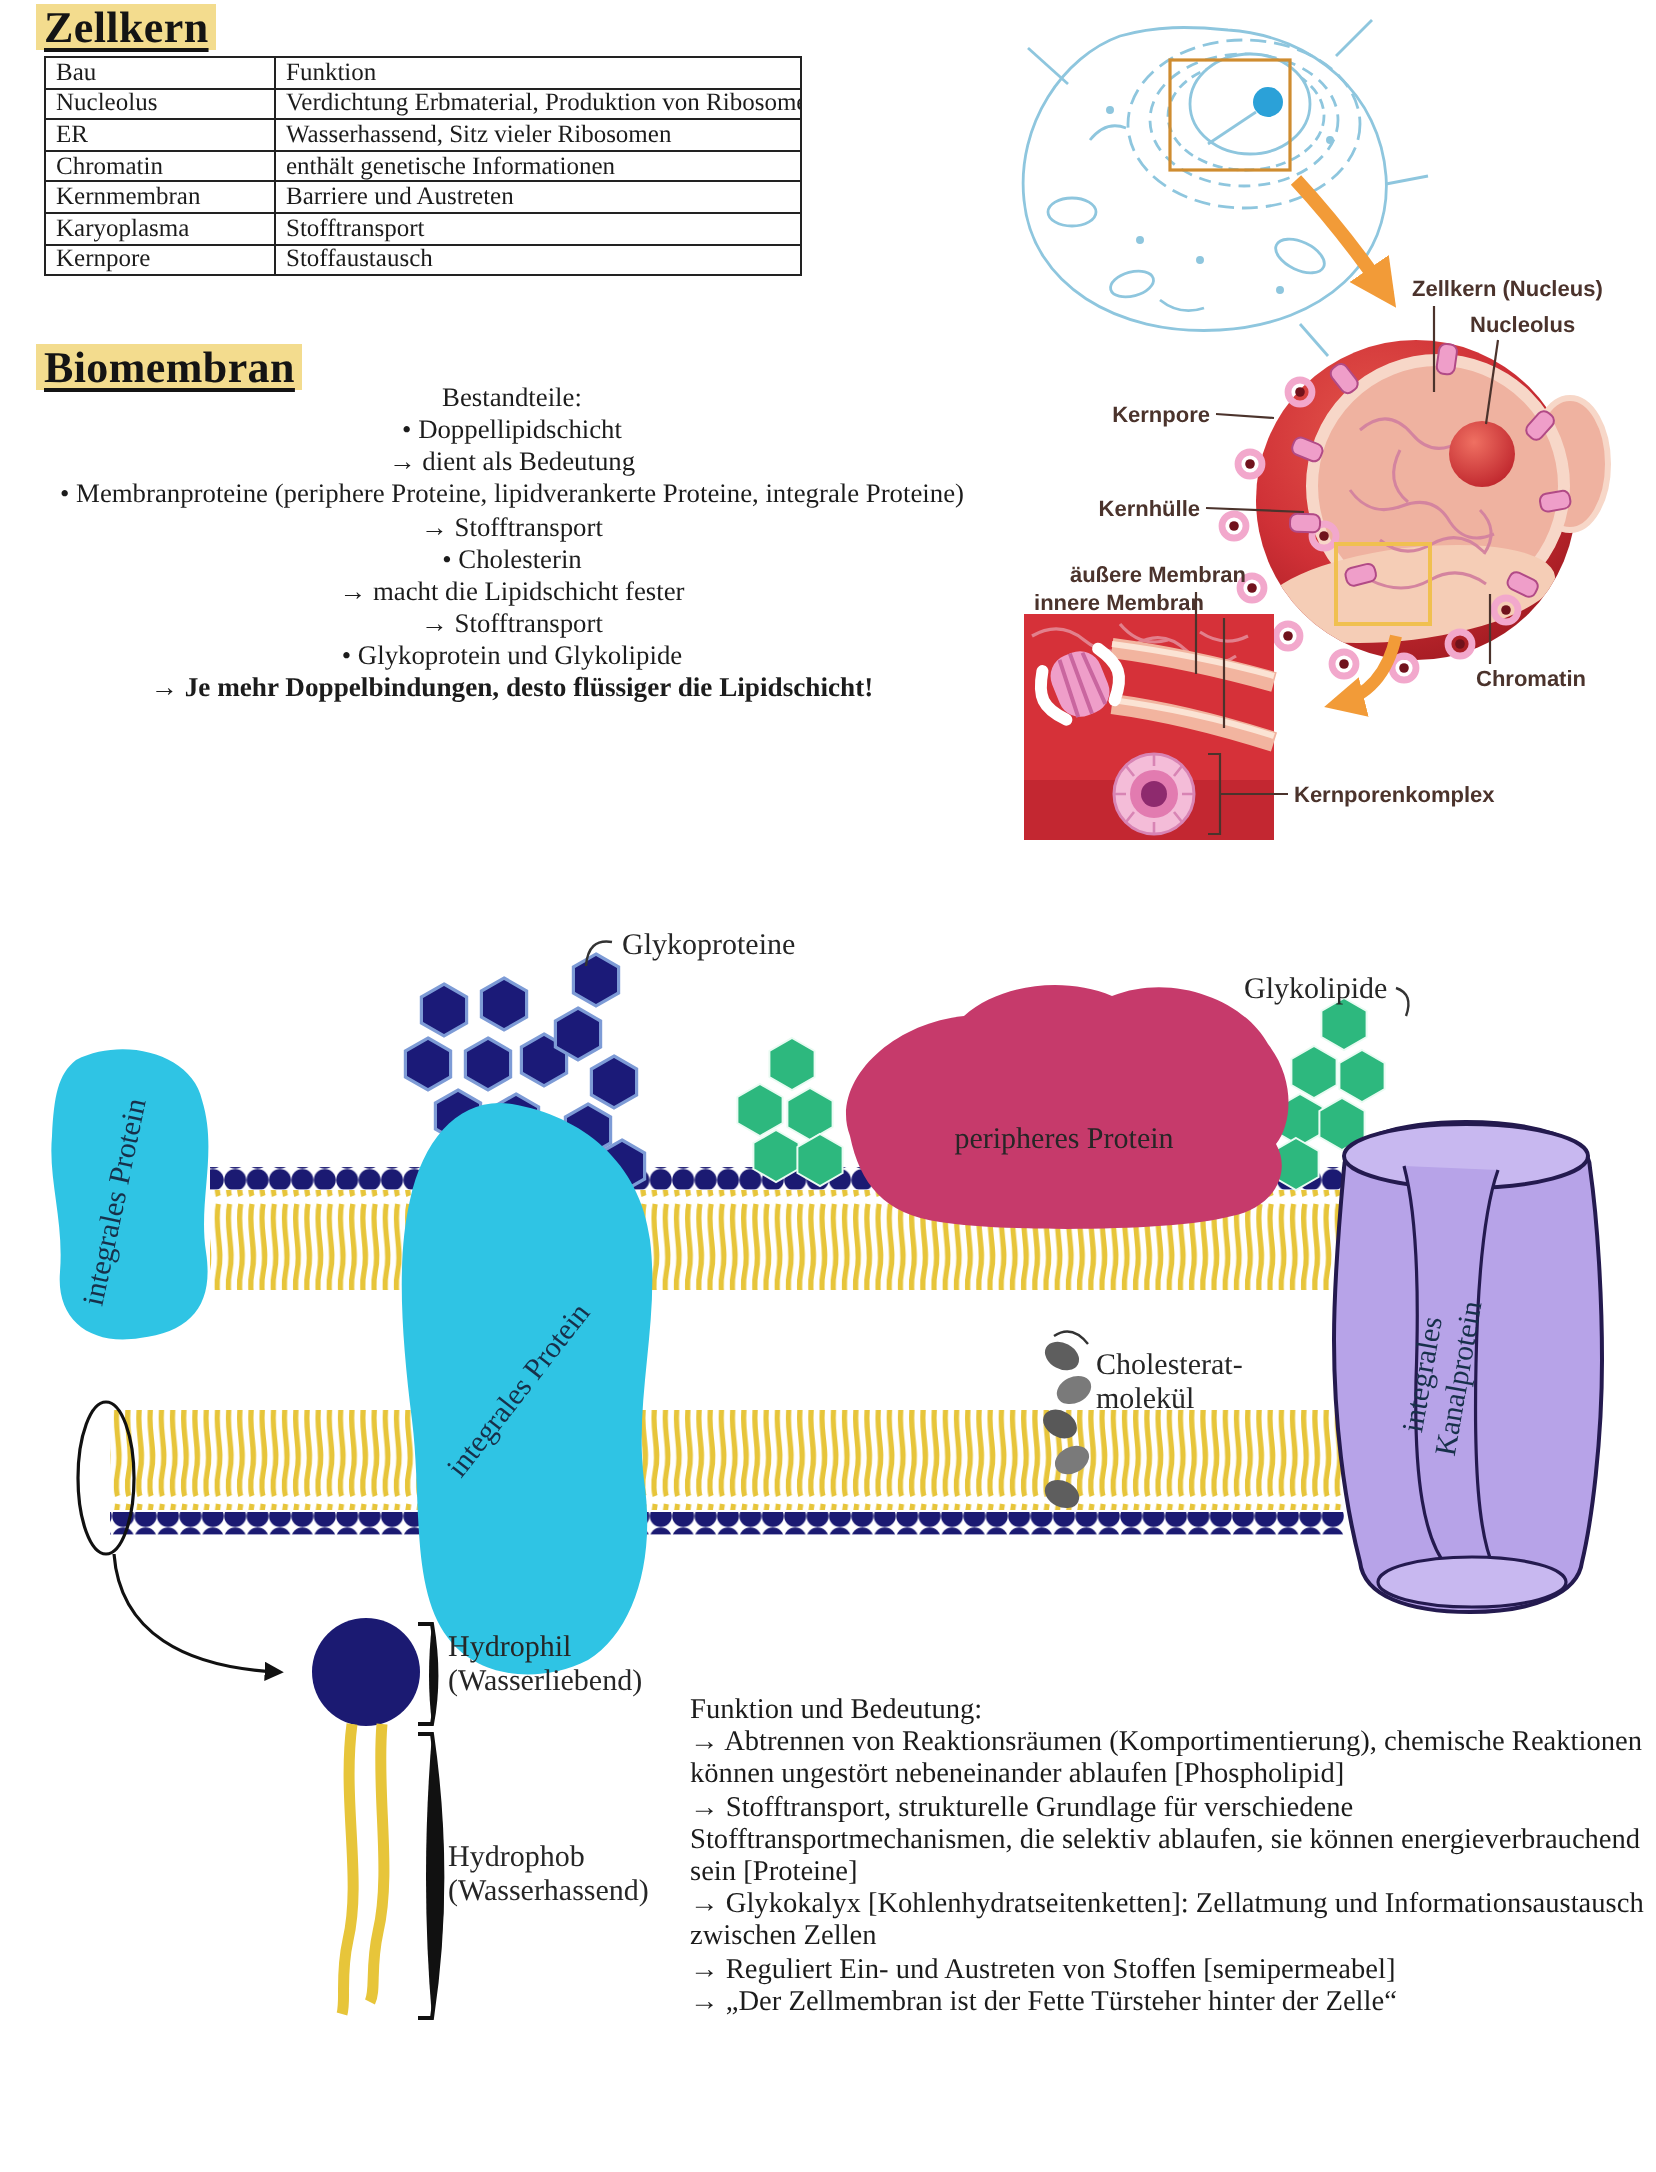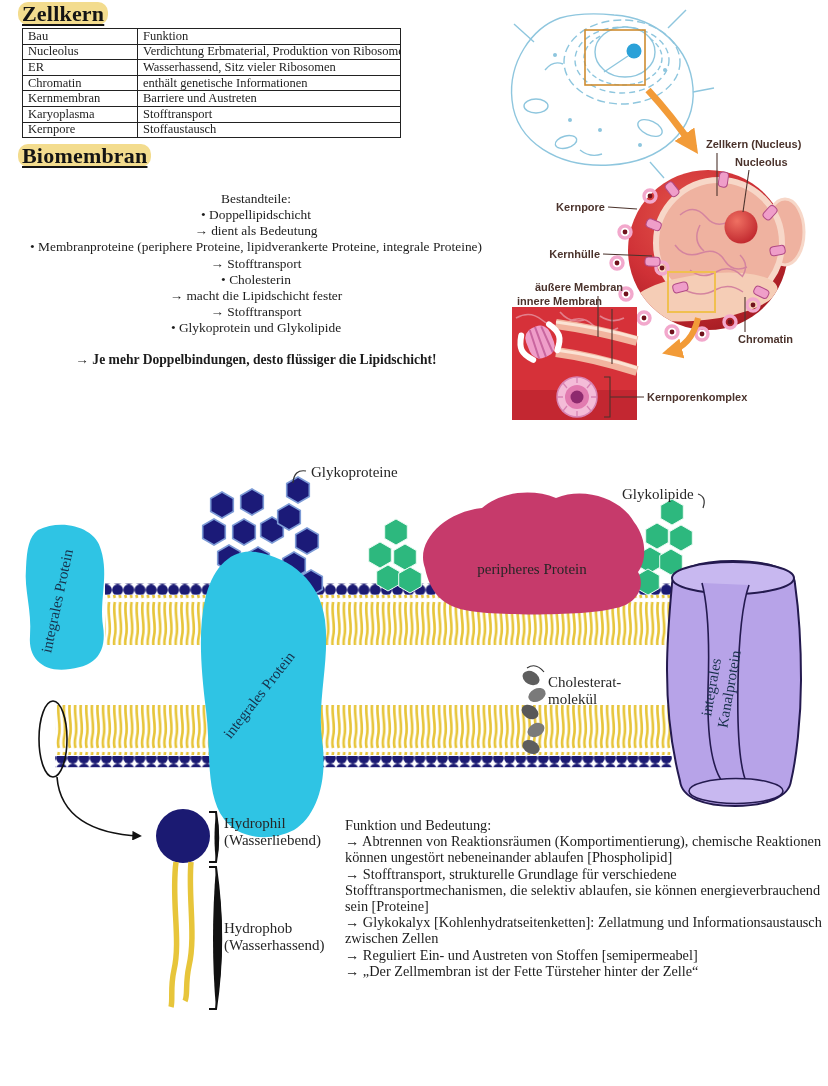--- a/index.html
+++ b/index.html
@@ -1,30 +1,30 @@
 <!DOCTYPE html>
 <html><head>
 <meta charset="utf-8">
 <style>
   html,body{margin:0;padding:0;background:#fff;}
   body{width:828px;height:1086px;position:relative;font-family:"Liberation Serif",serif;color:#1c1c1c;overflow:hidden;}
   .abs{position:absolute;}
   
   .hl-title{font-size:22px;font-weight:600;letter-spacing:.2px;color:#141414;
     background:#f3dc8e;text-decoration:underline;text-underline-offset:3px;
-    text-decoration-thickness:1.5px;padding:0 4px;display:inline-block;line-height:1.05;border-radius:10px;}
+    text-decoration-thickness:1.5px;padding:0 4px;display:inline-block;line-height:1.05;}
   
   table.kern{border-collapse:collapse;width:379px;table-layout:fixed;}
   table.kern td,table.kern th{border:1.3px solid #222;font-size:12.5px;font-weight:normal;
     text-align:left;padding:0 5px;height:14.6px;line-height:13px;white-space:nowrap;overflow:hidden;}
   table.kern .c1{width:104px;}
   
   .bio-lines{width:468px;font-size:13.4px;line-height:16.15px;text-align:center;}
   .bio-lines div{padding-left:13px;text-indent:-13px;}
-  .bio-note{font-weight:bold;font-size:13.6px;margin-top:16px;}
+  .bio-note{font-weight:bold;font-size:13.6px;}
   
   .funktion{width:484px;font-size:14.3px;line-height:16.2px;}
   .funktion p{margin:0;}
   
   text{user-select:none;}
   .nlab{font-family:"Liberation Sans",sans-serif;font-size:11px;font-weight:600;fill:#4b332c;}
   .mlab{font-family:"Liberation Serif",serif;font-size:15px;fill:#262626;}
   .mlab-rot{font-family:"Liberation Serif",serif;font-size:15px;fill:#17304a;}
   .hexnavy{fill:#1b1a78;stroke:#7d9bd6;stroke-width:1.6;}
   .hexgreen{fill:#2db87e;stroke:#e9fbf2;stroke-width:1;}
@@ -216,21 +216,21 @@
     <text class="nlab" x="102" y="305" text-anchor="end">innere Membran</text>
     <path d="M98,296 L98,337" class="lline"></path>
     <path d="M112,309 L112,364" class="lline"></path>
     <text class="nlab" x="238" y="343">Chromatin</text>
     <path d="M245,332 L245,297" class="lline"></path>
     <text class="nlab" x="147" y="401">Kernporenkomplex</text>
     <path d="M144,397 L110,397" class="lline"></path>
   </g>
 </svg>
 
-<div class="abs" style="left:18px;top:144px;">
+<div class="abs" style="left:18px;top:172px;">
   <span class="hl-title">Biomembran</span>
 </div>
 
 <div class="abs bio-lines" style="left:22px;top:191px;">
   <div>Bestandteile:</div>
   <div>• Doppellipidschicht</div>
   <div>→ dient als Bedeutung</div>
   <div>• Membranproteine (periphere Proteine, lipidverankerte Proteine, integrale Proteine)</div>
   <div>→ Stofftransport</div>
   <div>• Cholesterin</div>
@@ -344,20 +344,20 @@
     <path d="M216,362 C220,380 220,396 216,412 C214,396 214,380 216,362 Z" fill="#111"></path>
     <path d="M209,417 L216,417 C223,466 223,512 216,559 L209,559" fill="none" stroke="#111" stroke-width="2"></path>
     <path d="M216,417 C224,466 224,512 216,559 C212,512 212,466 216,417 Z" fill="#111"></path>
     <text class="mlab" x="224" y="378">Hydrophil</text>
     <text class="mlab" x="224" y="395">(Wasserliebend)</text>
     <text class="mlab" x="224" y="483">Hydrophob</text>
     <text class="mlab" x="224" y="500">(Wasserhassend)</text>
   </g>
 </svg>
 
-<div class="abs funktion" style="left:345px;top:817px;">
+<div class="abs funktion" style="left:345px;top:847px;">
   <p>Funktion und Bedeutung:</p>
   <p>→ Abtrennen von Reaktionsräumen (Komportimentierung), chemische Reaktionen können ungestört nebeneinander ablaufen [Phospholipid]</p>
   <p>→ Stofftransport, strukturelle Grundlage für verschiedene Stofftransportmechanismen, die selektiv ablaufen, sie können energieverbrauchend sein [Proteine]</p>
   <p>→ Glykokalyx [Kohlenhydratseitenketten]: Zellatmung und Informationsaustausch zwischen Zellen</p>
   <p>→ Reguliert Ein- und Austreten von Stoffen [semipermeabel]</p>
   <p>→ „Der Zellmembran ist der Fette Türsteher hinter der Zelle“</p>
 </div>
 
 </body></html>

